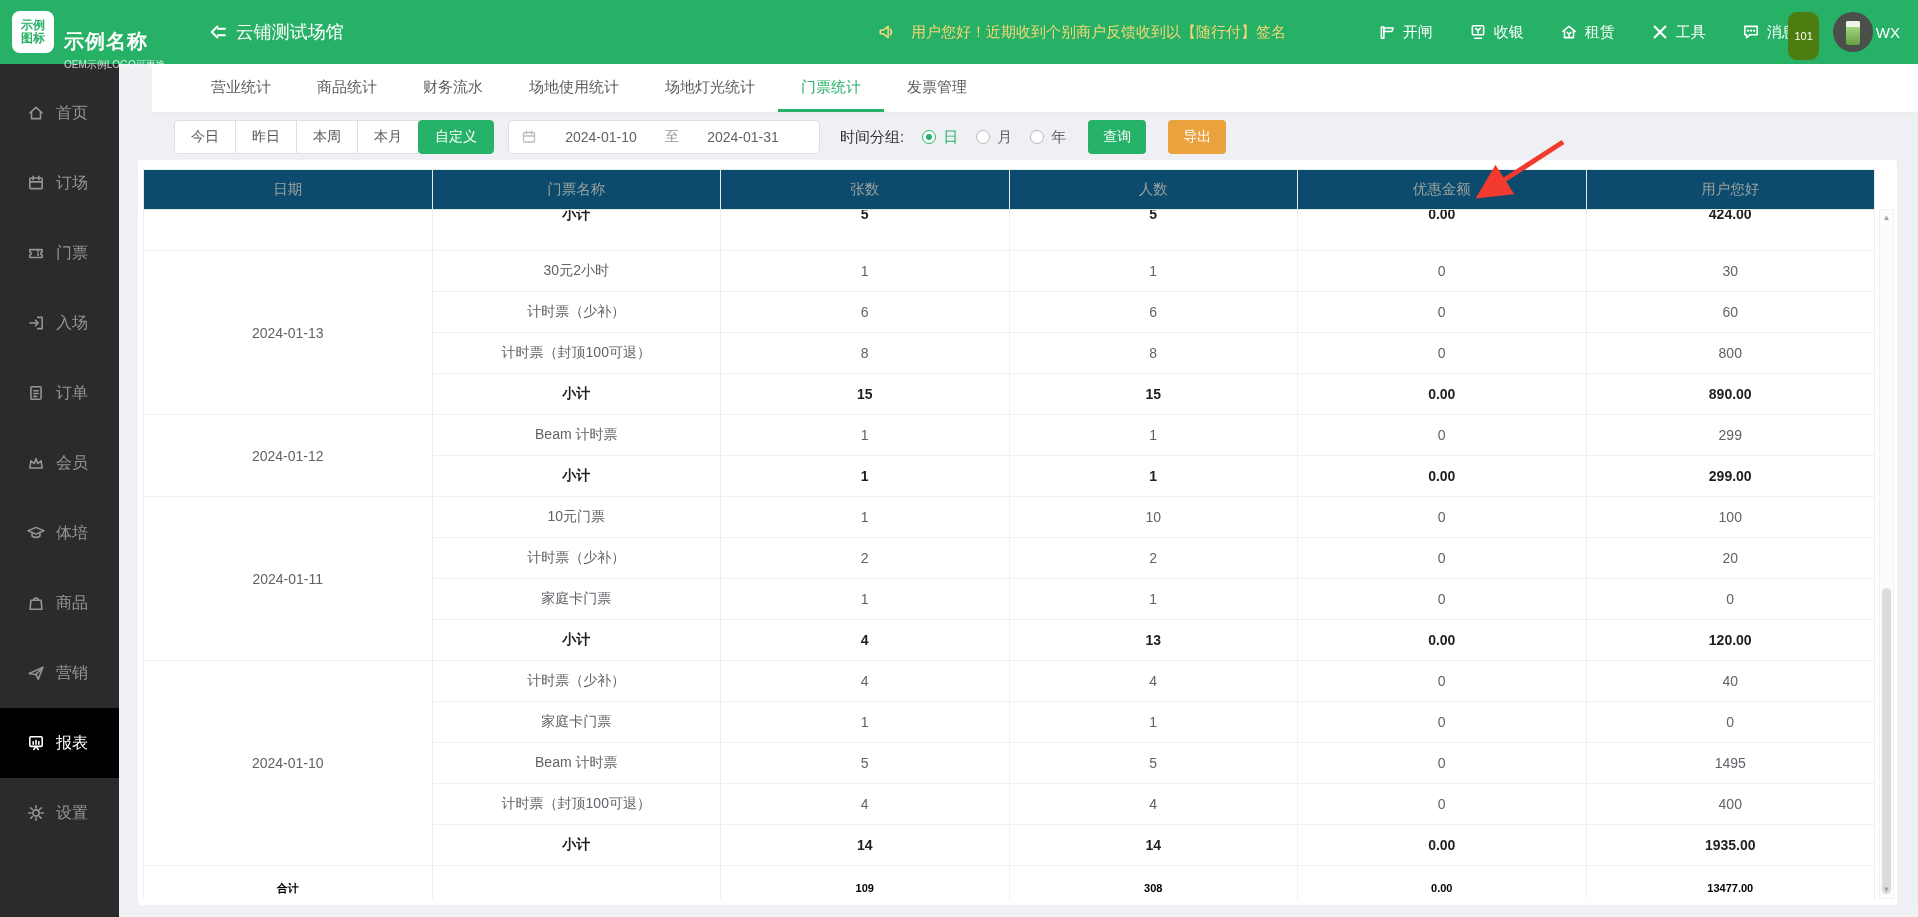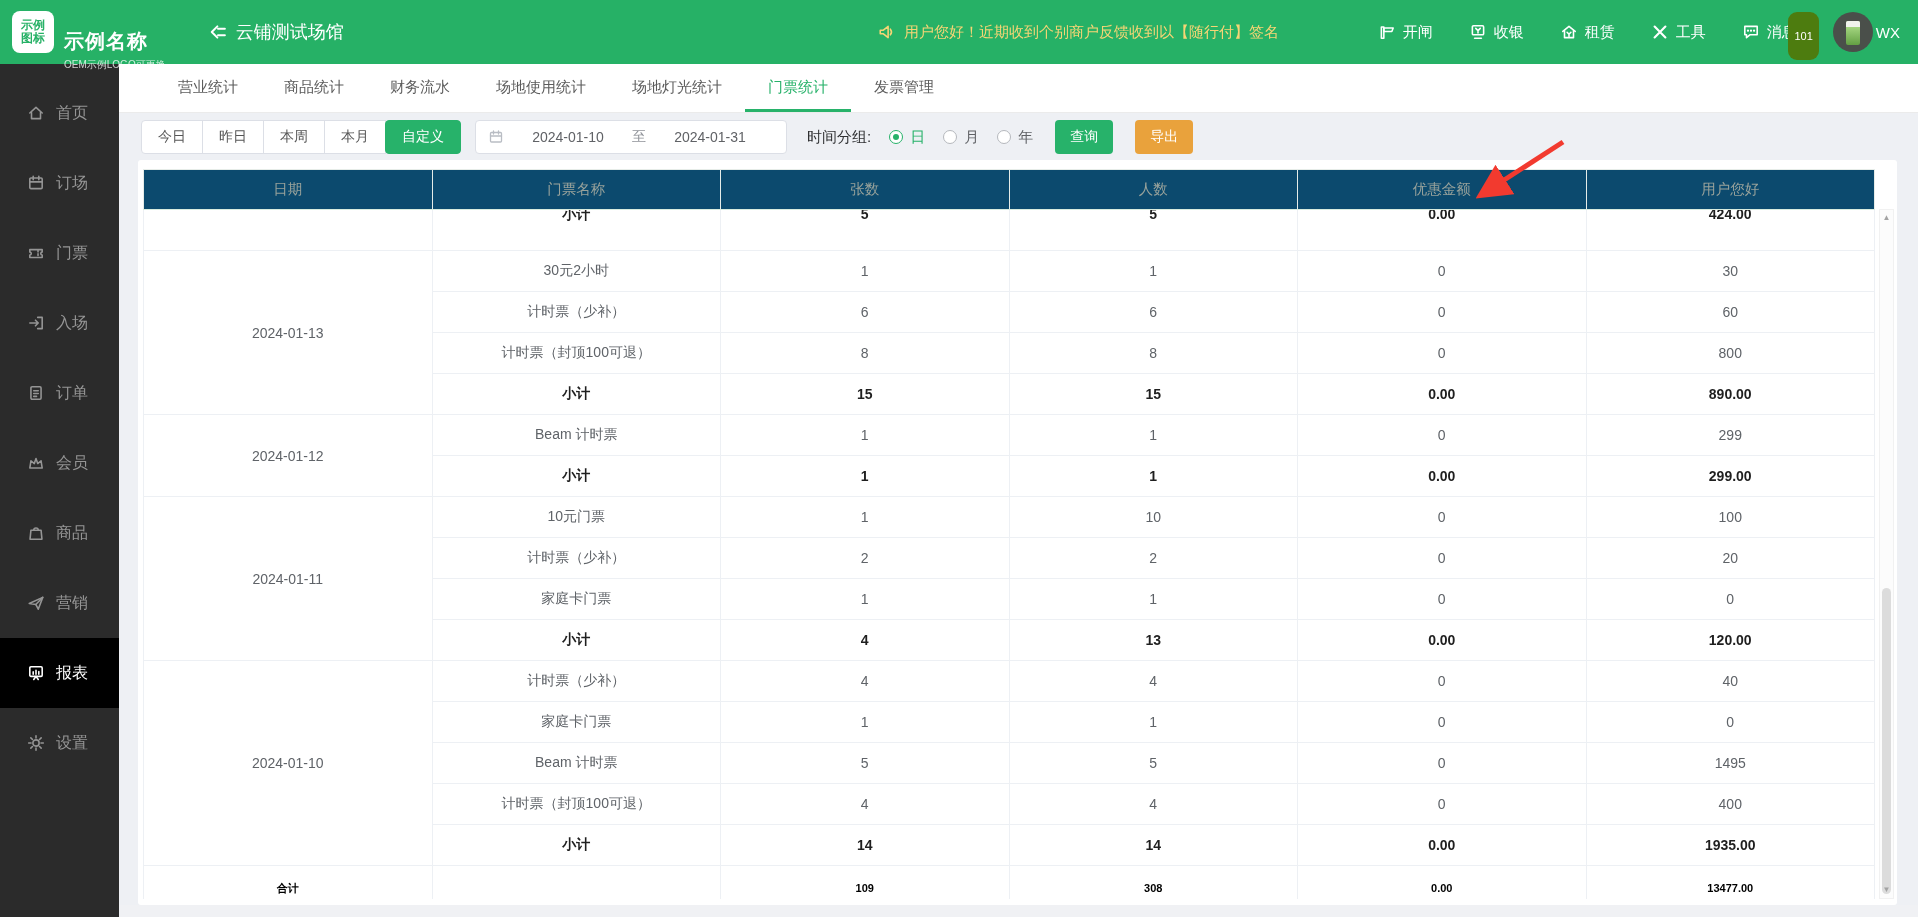--- a/index.html
+++ b/index.html
@@ -9,36 +9,36 @@
 
   
   .topbar { position:absolute; top:0; left:0; width:1918px; height:64px; background:#26b166; display:flex; align-items:center; z-index:10; }
   .logo-box { width:42px; height:42px; background:#fff; border-radius:8px; margin-left:12px; display:flex; flex-direction:column; align-items:center; justify-content:center; line-height:1.05; }
   .logo-box span { color:#26b166; font-size:12px; font-weight:bold; }
   .brand { margin-left:10px; color:#fff;margin-top:35px; }
   .brand .name { font-size:20px; font-weight:bold; letter-spacing:1px; }
   .brand .sub { font-size:10px; color:rgba(255,255,255,.78); margin-top:3px; }
   .venue { display:flex; align-items:center; margin-left:42px; color:#fff; gap:8px; }
   .venue .vname { font-size:18px; }
-  .notice { position:absolute; left:878px; top:0; height:64px; display:flex; align-items:center; gap:8px; color:#f6d575; font-size:15px; }
+  .notice { position:absolute; left:878px; top:0; height:64px; display:flex; align-items:center; gap:15px; color:#f6d575; font-size:15px; }
   .top-menu { position:absolute; right:18px; top:0; height:64px; display:flex; align-items:center; gap:36px; }
   .menu-item { display:flex; align-items:center; gap:7px; color:#fff; font-size:15px; position:relative; cursor:pointer; }
   .badge { position:absolute; top:-11px; right:-22px; background:#4d7c0f; color:#fff; font-size:11px; line-height:16px; padding:16px 6px; border-radius:9px; }
   .avatar-wrap { display:flex; align-items:center; gap:3px; color:#fff; font-size:15px; }
   .avatar { width:40px; height:40px; border-radius:50%; background:#4a4f4a; position:relative; overflow:hidden; }
   .avatar .cup { position:absolute; left:13px; top:9px; width:14px; height:24px; background:linear-gradient(#b9e694,#63a043); border-radius:2px; }
   .avatar .foam { position:absolute; left:13px; top:9px; width:14px; height:6px; background:#f0f2ec; border-radius:2px 2px 0 0; }
 
   
   .sidebar { position:absolute; top:64px; left:0; width:119px; bottom:0; background:#2b2b2b; padding-top:14px; z-index:5; }
   .side-item { height:70px; display:flex; align-items:center; padding-left:27px; gap:11px; color:#959595; font-size:16px; cursor:pointer; }
   .side-item.active { background:#000; color:#fff; }
 
   
-  .main { position:absolute; top:64px; left:119px; right:0; bottom:0; background:#eef0f4; }
+  .main { position:absolute; top:64px; left:119px; right:0; bottom:0; background:#eef0f4;padding-left:33px; }
   .tabsbar { height:49px; background:#fff; display:flex; padding-left:36px; border-bottom:1px solid #ebebeb; }
   .tab { padding:0 23px; line-height:46px; font-size:15px; color:#5c5c5c; cursor:pointer; border-bottom:3px solid transparent; }
   .tab.active { color:#27b26a; border-bottom-color:#27b26a; }
 
   .filterbar { height:48px; display:flex; align-items:center; padding-left:22px; }
   .quick-group { display:flex; }
   .qbtn { height:34px; padding:0 16px; background:#fff; border:1px solid #dcdfe6; color:#555; font-size:14px; margin-left:-1px; cursor:pointer; display:flex; align-items:center; }
   .qbtn:first-child { border-radius:4px 0 0 4px; margin-left:0; }
   .qbtn.active { background:#27b26a; border-color:#27b26a; color:#fff; border-radius:4px; }
   .datebox { width:312px; height:34px; background:#fff; border:1px solid #dcdfe6; border-radius:4px; margin-left:14px; display:flex; align-items:center; padding:0 12px; color:#606266; font-size:14px; cursor:pointer; }
@@ -212,20 +212,29 @@
       </span>
       <span>订单</span>
     </div>
     <div class="side-item">
       <span style="display: flex;">
         <svg width="18" height="18" viewBox="0 0 16 16" fill="none" stroke="currentColor" stroke-width="1.4" stroke-linecap="round" stroke-linejoin="round">
           <path d="M2.5 12.5l1-6.5 3 2.5L8 4l1.5 4.5 3-2.5 1 6.5z"></path>
         </svg>
       </span>
       <span>会员</span>
+    </div>
+    <div class="side-item">
+      <span style="display: flex;">
+        <svg width="18" height="18" viewBox="0 0 16 16" fill="none" stroke="currentColor" stroke-width="1.4" stroke-linecap="round" stroke-linejoin="round">
+          <path d="M8 3l7 3-7 3-7-3z"></path>
+          <path d="M4.5 7.5v3.2c1.8 1.6 5.2 1.6 7 0V7.5"></path>
+        </svg>
+      </span>
+      <span>体培</span>
     </div>
     <div class="side-item">
       <span style="display: flex;">
         <svg width="18" height="18" viewBox="0 0 16 16" fill="none" stroke="currentColor" stroke-width="1.4" stroke-linecap="round" stroke-linejoin="round">
           <path d="M3.5 5.5h9l.8 8H2.7z"></path>
           <path d="M6 5.5a2 2 0 014 0"></path>
         </svg>
       </span>
       <span>商品</span>
     </div>

